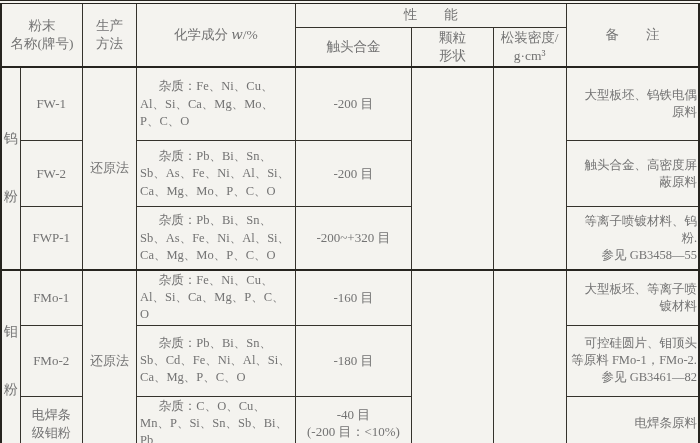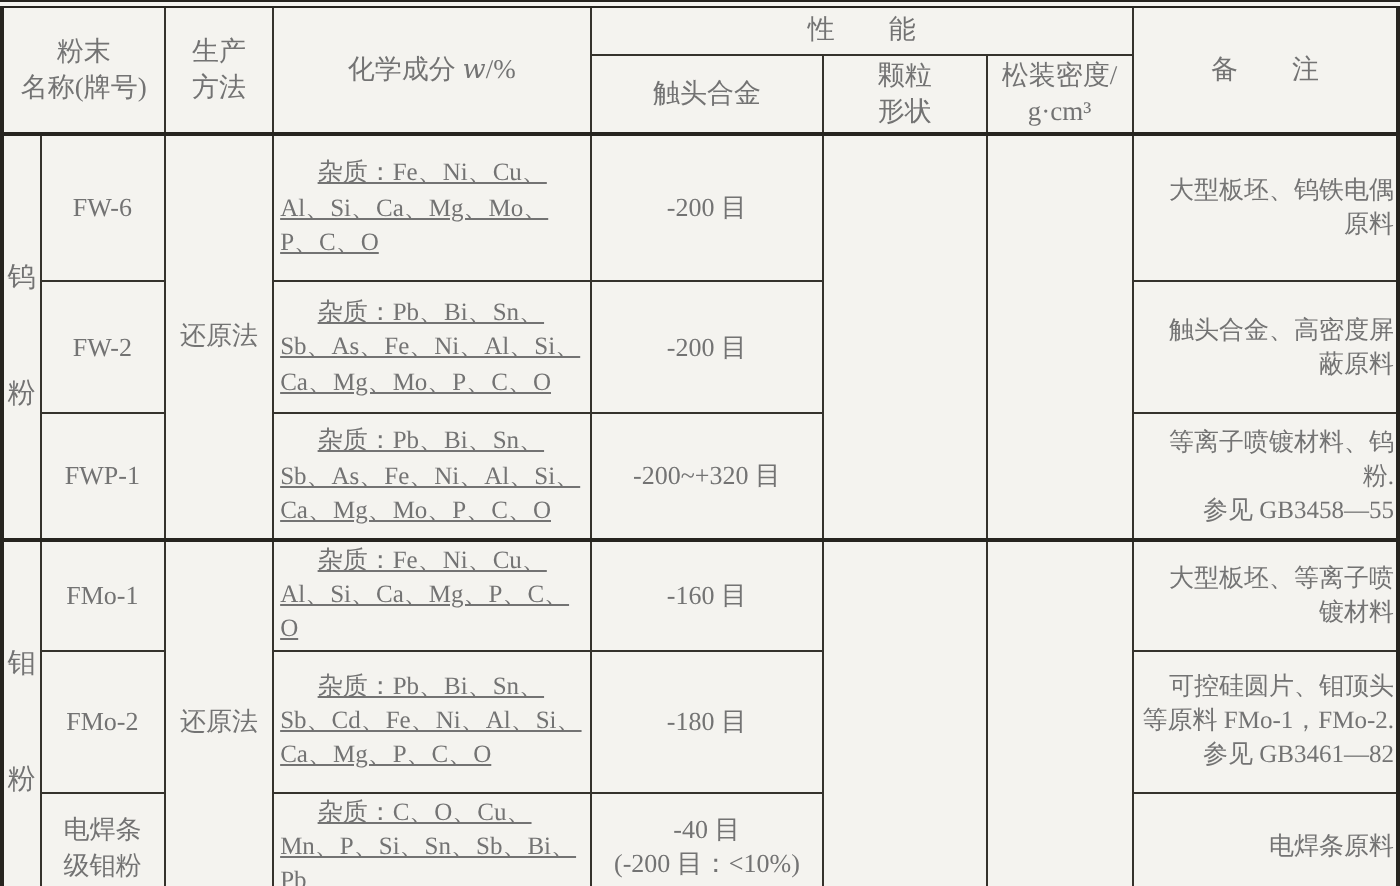--- a/index.html
+++ b/index.html
@@ -18,21 +18,21 @@
     font-weight:normal; vertical-align:middle;
     overflow:hidden;
   }
   th { font-size:13.5px; text-align:center; line-height:1.3; }
   th.deep { border-bottom:2px solid #26241f; }
   tr.hr2 th { border-bottom:2px solid #26241f; }
   tr.grpline td { border-top:2px solid #26241f; }
   td.center { text-align:center; font-size:13px; }
   td.grp { text-align:center; font-size:14px; padding:0; }
   .grp .gwrap { display:flex; flex-direction:column; justify-content:center; align-items:center; gap:40px; height:100%; }
-  td.chem p { margin:0; font-size:12.5px; line-height:1.38; text-indent:1.5em; text-align:left;text-decoration:underline; }
+  td.chem p { margin:0; font-size:12.5px; line-height:1.38; text-indent:1.5em; text-align:left; }
   td.note { padding:1px 1px 1px 3px; }
   td.note p { margin:0; font-size:12.5px; line-height:1.36; text-indent:1em; text-align:right; }
   .twoline div { line-height:1.35; }
   .wi { font-style:italic; font-family:"DejaVu Serif",serif; }
   .sizecell div { line-height:1.3; }
 </style>
 </head>
 <body>
 
 <div class="page">
@@ -77,21 +77,21 @@
       </th>
     </tr>
 
     <tr style="height:74px">
       <td rowspan="3" class="grp">
         <div class="gwrap">
           <div>钨</div>
           <div>粉</div>
         </div>
       </td>
-      <td class="center">FW-6</td>
+      <td class="center">FW-1</td>
       <td rowspan="3" class="center">还原法</td>
       <td class="chem">
             <p>杂质：Fe、Ni、Cu、Al、Si、Ca、Mg、Mo、P、C、O</p>
           </td>
       <td class="center">-200 目</td>
       <td rowspan="3"></td>
       <td rowspan="3"></td>
       <td class="note">
             <p>大型板坯、钨铁电偶原料</p>
           </td>

